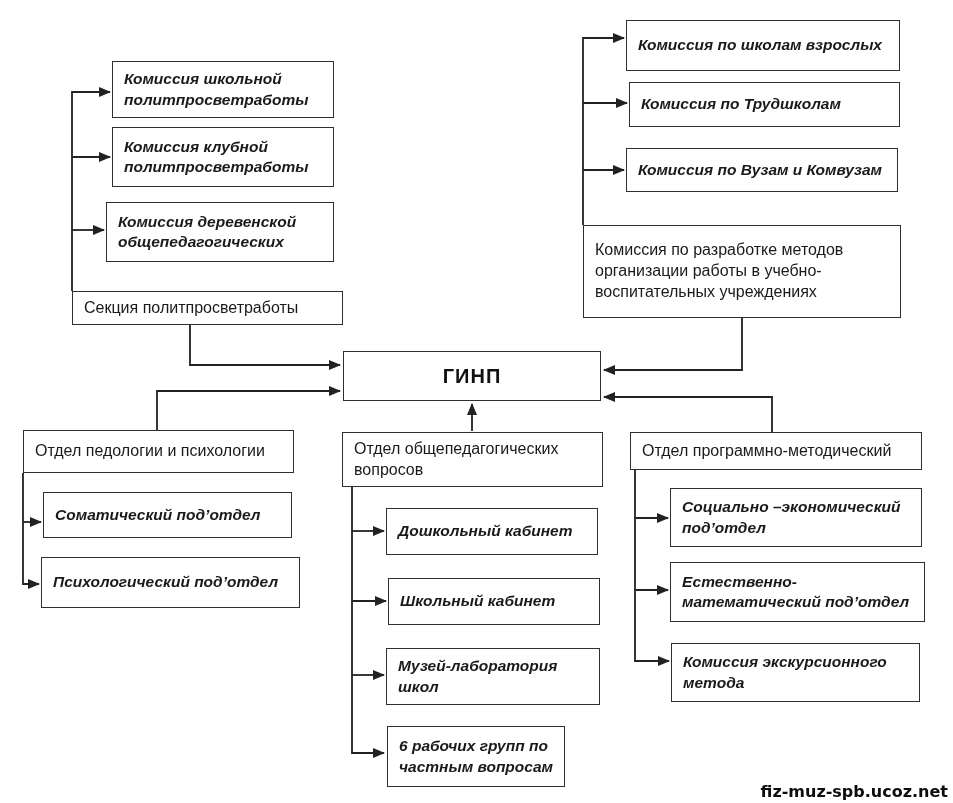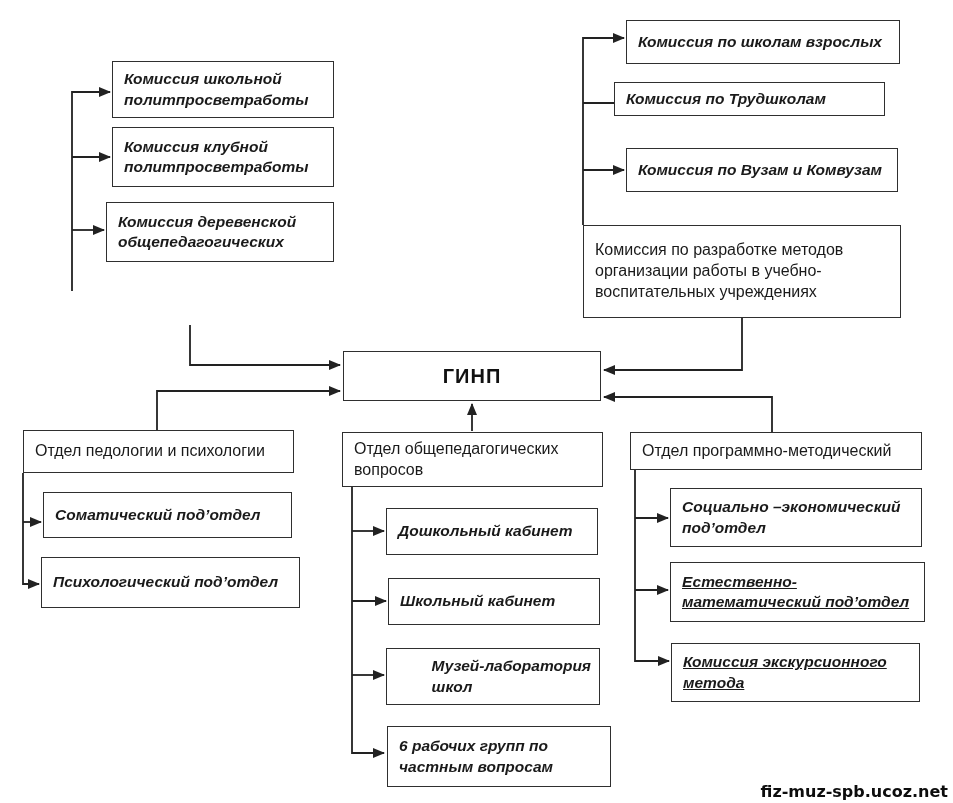--- a/index.html
+++ b/index.html
@@ -98,24 +98,27 @@
 политпросветработы</span>
     </div>
     <div class="node italic" style="left: 112px; top: 127px; width: 222px; height: 60px;">
       <span>Комиссия клубной
 политпросветработы</span>
     </div>
     <div class="node italic" style="left: 106px; top: 202px; width: 228px; height: 60px;">
       <span>Комиссия деревенской
 общепедагогических</span>
     </div>
-    <div class="node italic" style="left: 626px; top: 20px; width: 274px; height: 44px; text-align: center;">
+    <div class="node" style="left: 72px; top: 291px; width: 271px; height: 34px;">
+      <span>Секция политпросветработы</span>
+    </div>
+    <div class="node italic" style="left: 626px; top: 20px; width: 274px; height: 51px; text-align: center;">
       <span>Комиссия по школам взрослых</span>
     </div>
-    <div class="node italic" style="left: 614px; top: 82px; width: 271px; height: 34px;">
+    <div class="node italic" style="left: 629px; top: 82px; width: 271px; height: 45px;">
       <span>Комиссия по Трудшколам</span>
     </div>
     <div class="node italic" style="left: 626px; top: 148px; width: 272px; height: 44px;">
       <span>Комиссия по Вузам и Комвузам</span>
     </div>
     <div class="node" style="left: 583px; top: 225px; width: 318px; height: 93px;">
       <span>Комиссия по разработке методов
 организации работы в учебно-
 воспитательных учреждениях</span>
     </div>
@@ -134,36 +137,36 @@
     <div class="node" style="left: 342px; top: 432px; width: 261px; height: 55px;">
       <span>Отдел общепедагогических
 вопросов</span>
     </div>
     <div class="node italic" style="left: 386px; top: 508px; width: 212px; height: 47px;">
       <span>Дошкольный кабинет</span>
     </div>
     <div class="node italic" style="left: 388px; top: 578px; width: 212px; height: 47px;">
       <span>Школьный кабинет</span>
     </div>
-    <div class="node italic" style="left: 386px; top: 648px; width: 214px; height: 57px; justify-content: flex-end;">
+    <div class="node italic" style="left: 386px; top: 648px; width: 214px; height: 57px;">
       <span>Музей-лаборатория
 школ</span>
     </div>
-    <div class="node italic" style="left: 387px; top: 726px; width: 224px; height: 61px;">
+    <div class="node italic" style="left: 387px; top: 726px; width: 178px; height: 61px;">
       <span>6 рабочих групп по
 частным вопросам</span>
     </div>
     <div class="node" style="left: 630px; top: 432px; width: 292px; height: 38px;">
       <span>Отдел программно-методический</span>
     </div>
     <div class="node italic" style="left: 670px; top: 488px; width: 252px; height: 59px;">
       <span>Социально –экономический
 под’отдел</span>
     </div>
-    <div class="node italic" style="left: 670px; top: 562px; width: 255px; height: 60px; text-decoration: underline;">
+    <div class="node italic" style="left: 670px; top: 562px; width: 255px; height: 60px;">
       <span>Естественно-
 математический под’отдел</span>
     </div>
-    <div class="node italic" style="left: 671px; top: 643px; width: 249px; height: 59px; text-decoration: underline;">
+    <div class="node italic" style="left: 671px; top: 643px; width: 249px; height: 59px;">
       <span>Комиссия экскурсионного
 метода</span>
     </div>
   </div>
 
 </body></html>

